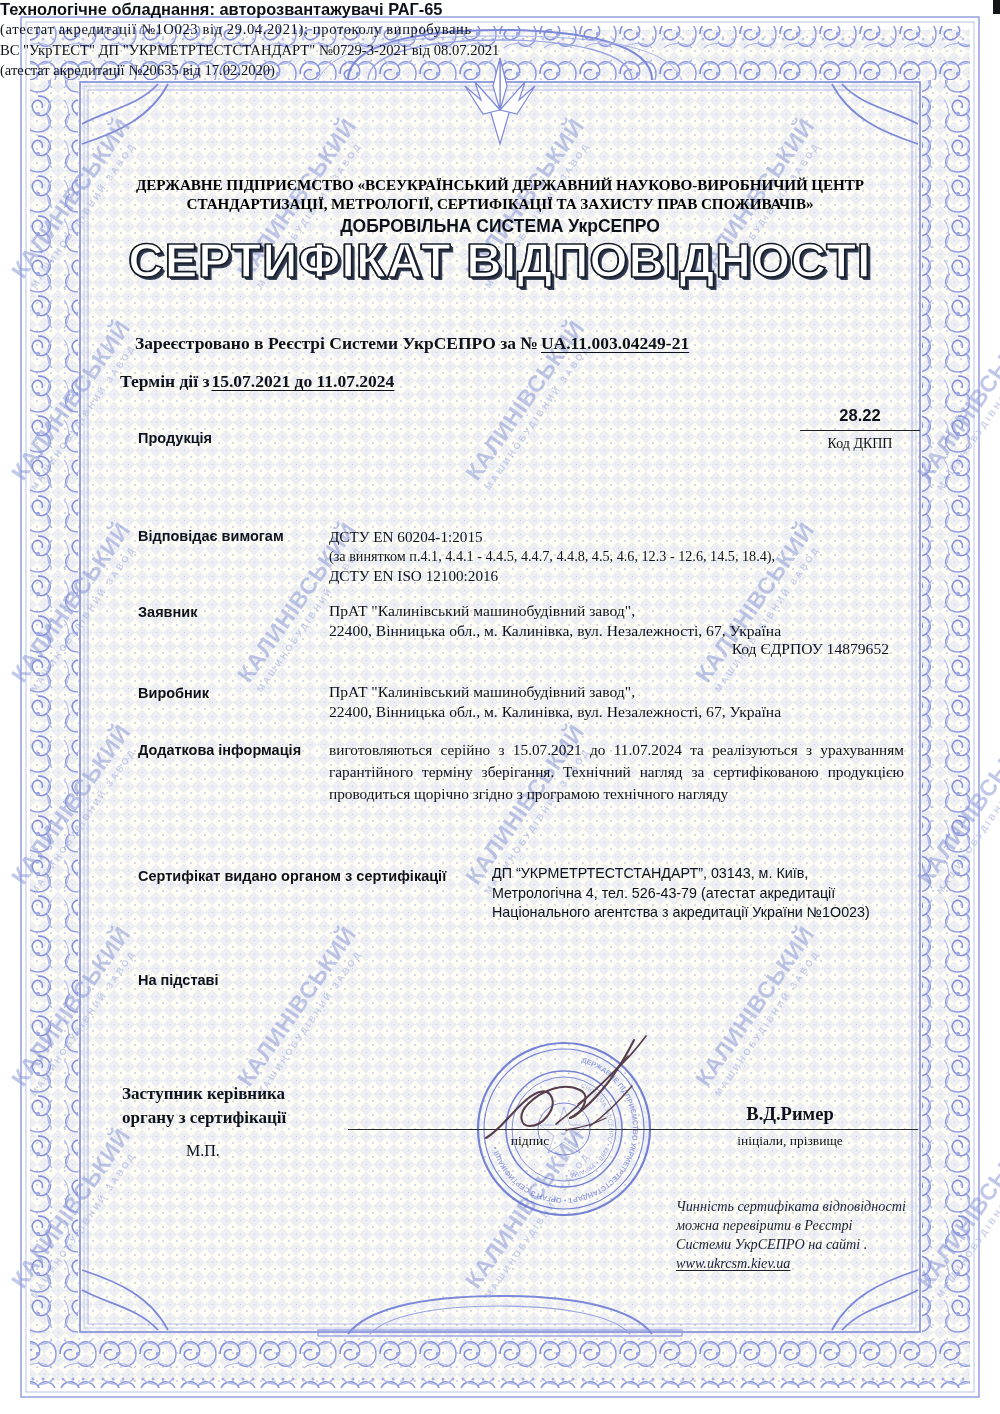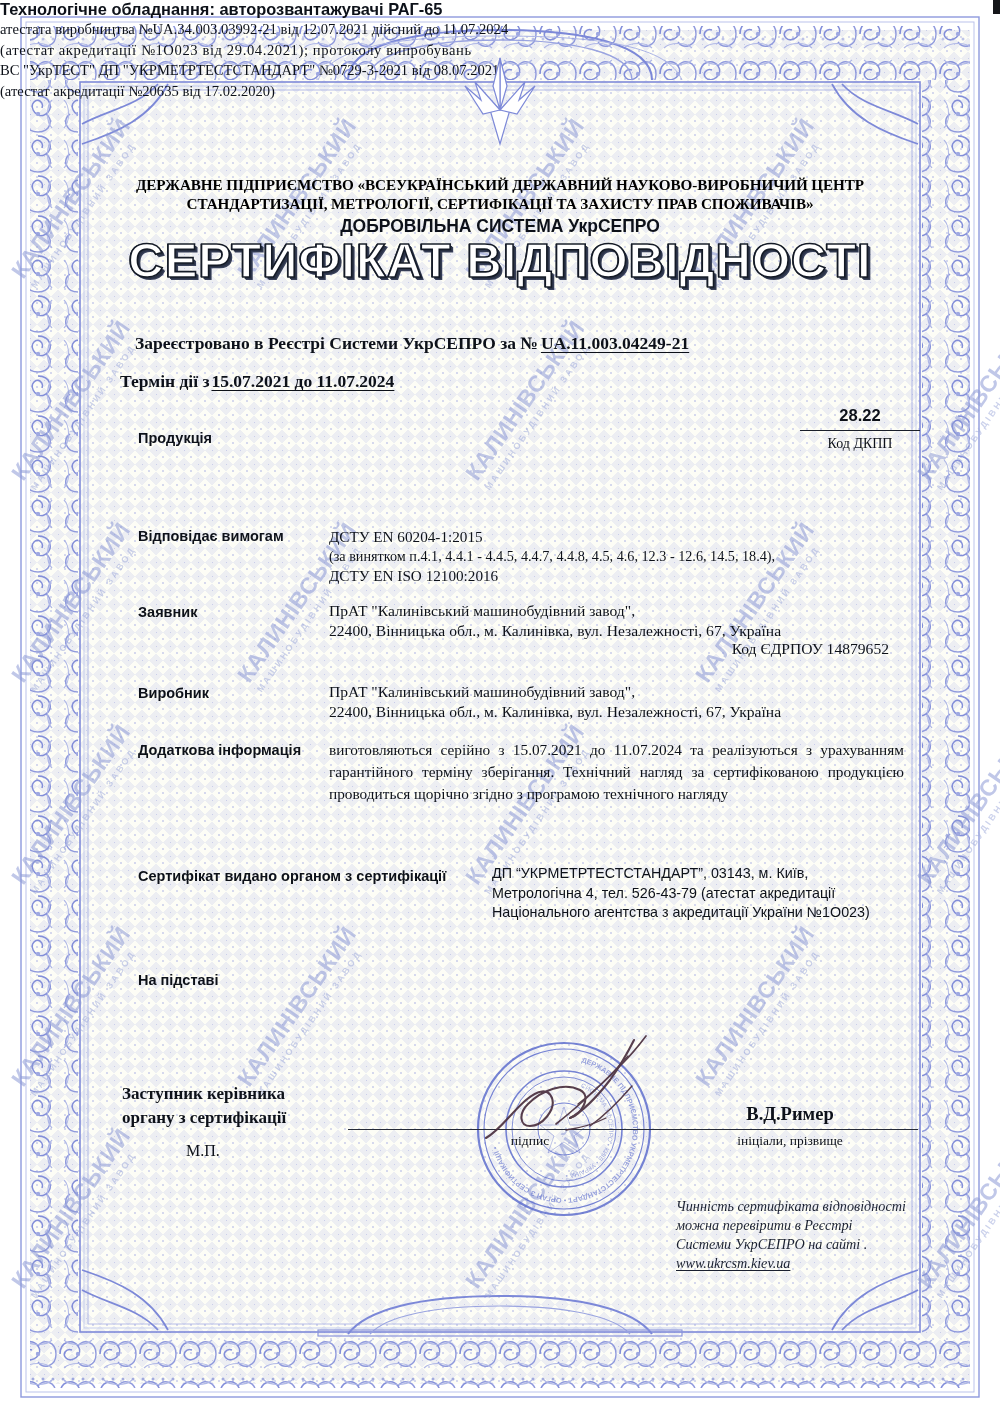--- a/index.html
+++ b/index.html
@@ -606,21 +606,20 @@
 
     <div class="lbl cert-label">Сертифікат видано органом з сертифікації</div>
     <div class="val-sans cert-value">
       <div>ДП  “УКРМЕТРТЕСТСТАНДАРТ”,  03143,  м.  Київ,</div>
       <div>Метрологічна 4, тел. 526-43-79 (атестат акредитації</div>
       <div>Національного агентства з акредитації України №1О023)</div>
     </div>
 
     <div class="lbl basis-label">На підставі</div>
     <div class="basis-value">
-      <div>атестата виробництва №UA.34.003.03992-21 від 12.07.2021 дійсний до 11.07.2024</div>
       <div class="mono-ish">(атестат акредитації №1О023 від 29.04.2021); протоколу випробувань</div>
       <div>ВС "УкрТЕСТ" ДП "УКРМЕТРТЕСТСТАНДАРТ" №0729-3-2021 від 08.07.2021</div>
       <div>(атестат акредитації №20635 від 17.02.2020)</div>
     </div>
 
     <div class="sig-role">
       <div>Заступник керівника</div>
       <div>органу з сертифікації</div>
     </div>
     <div class="sig-mp">М.П.</div>

